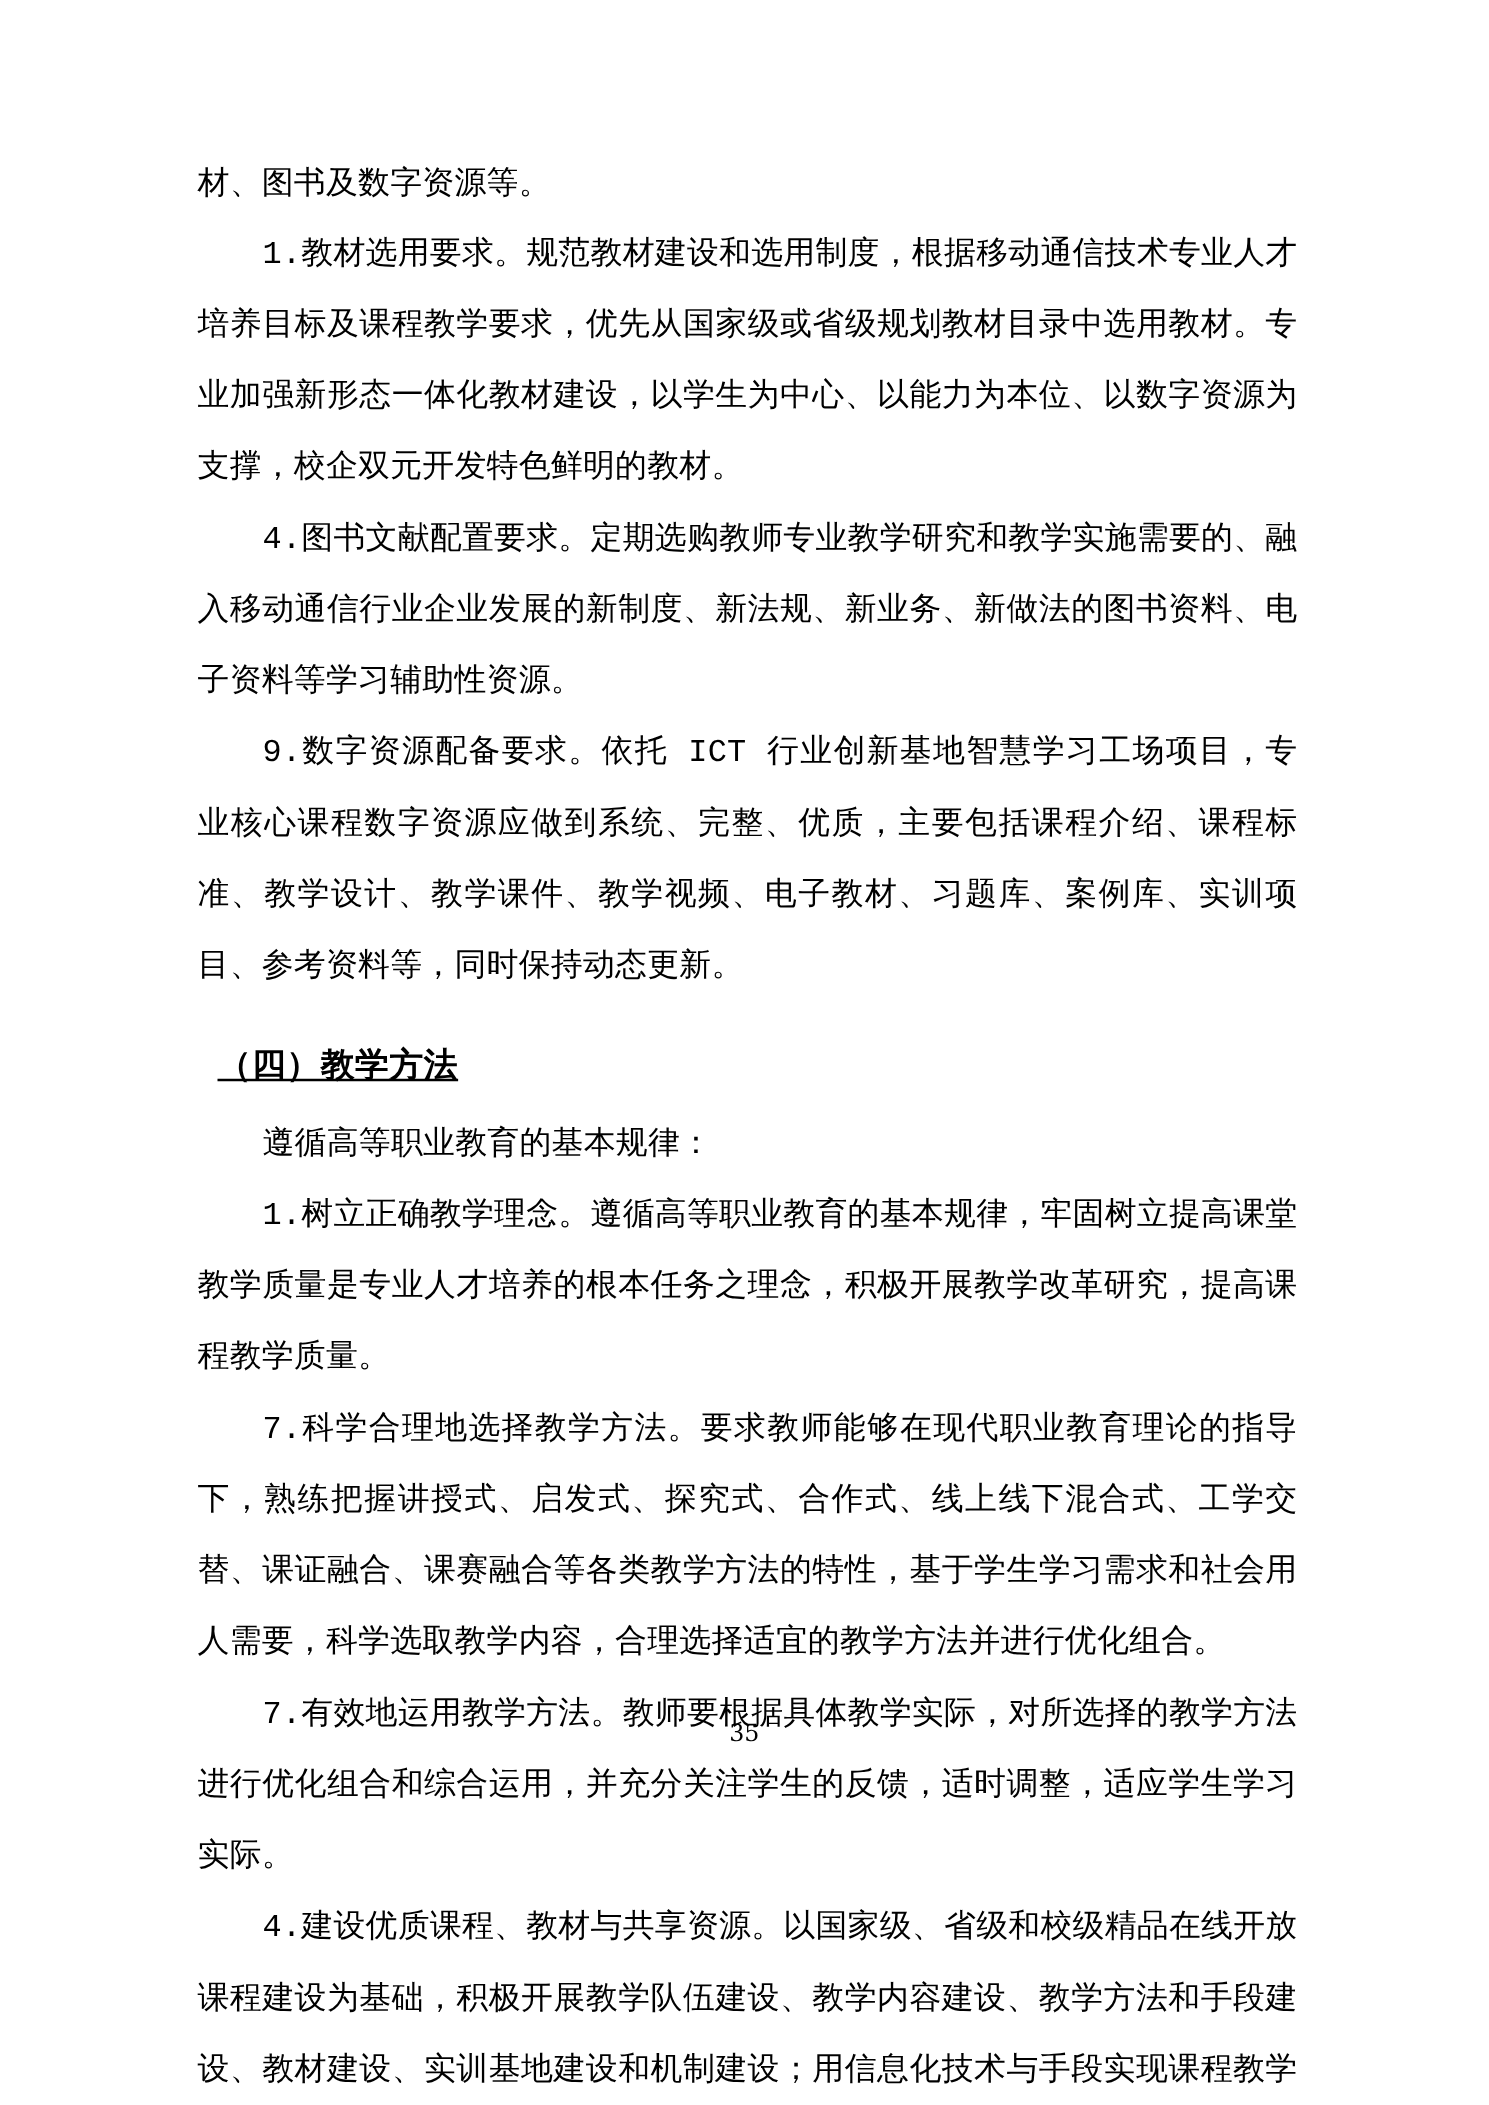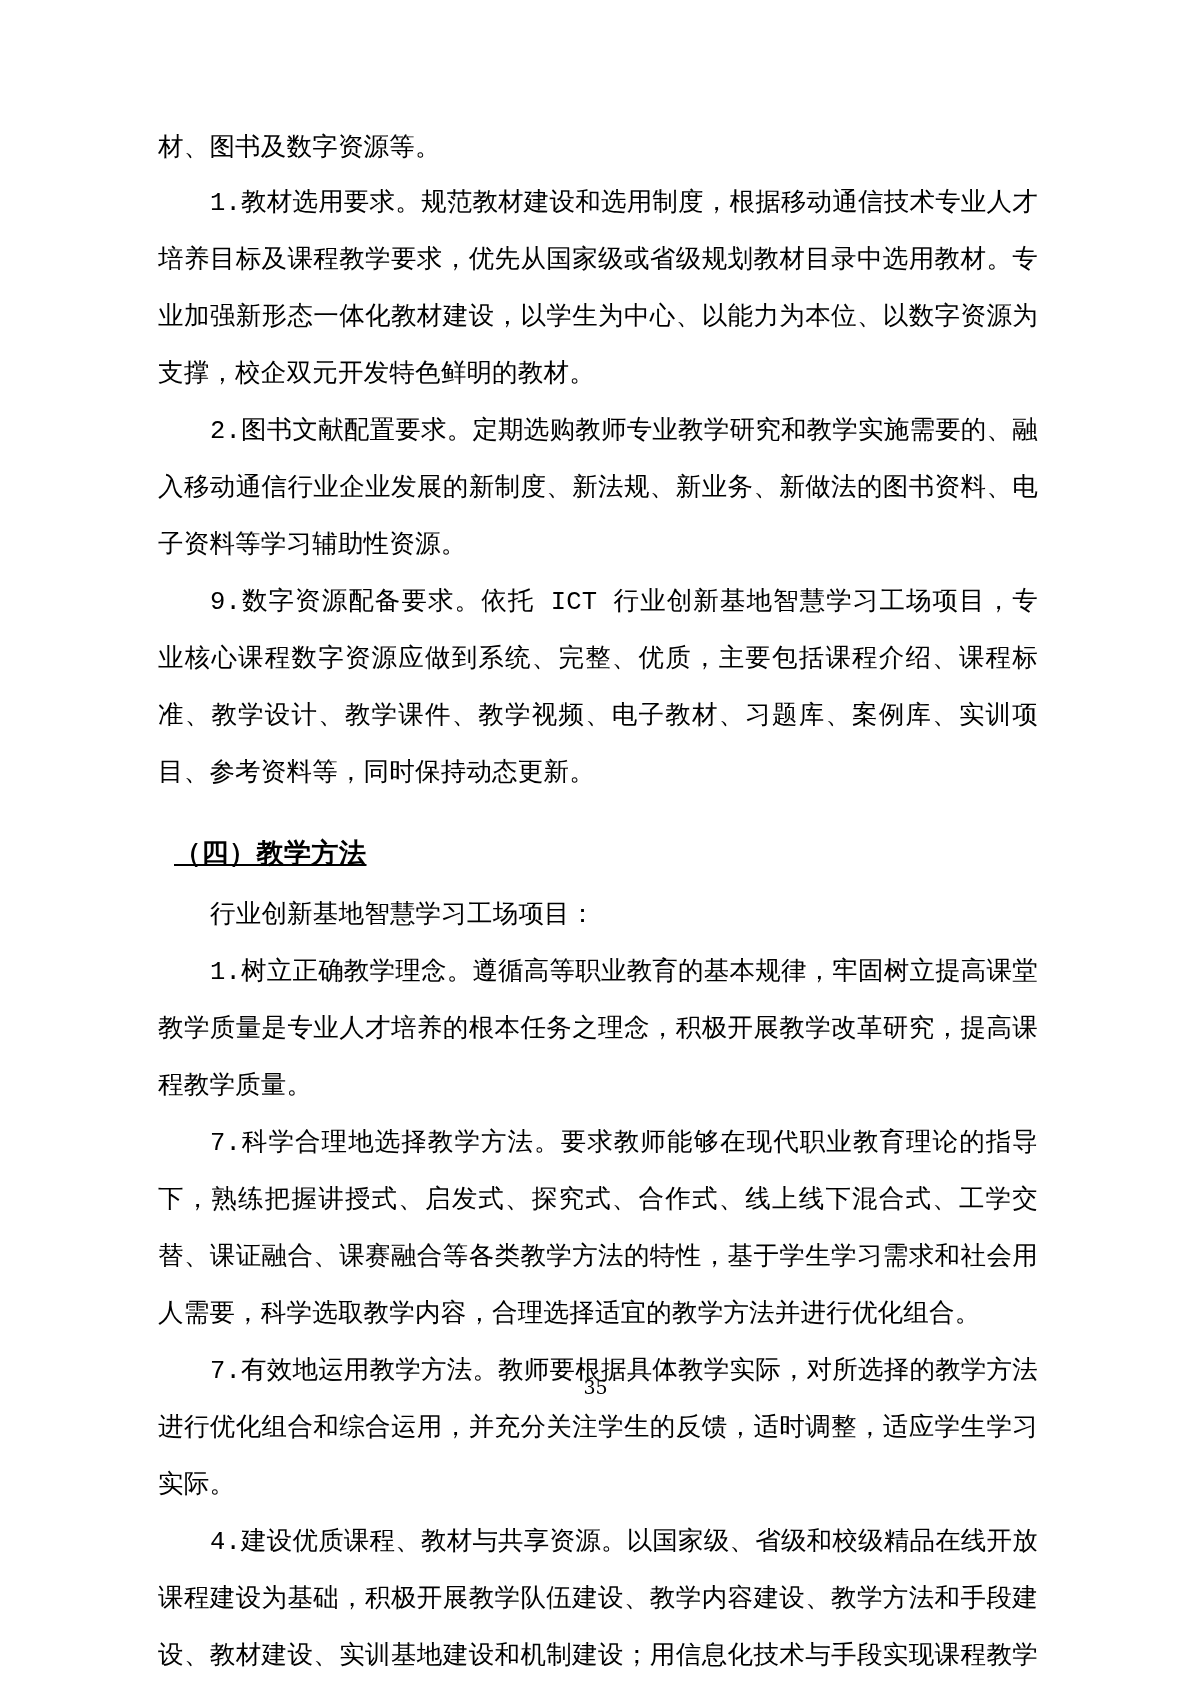--- a/index.html
+++ b/index.html
@@ -59,27 +59,27 @@
 </head>
 <body>
 
 <div class="page">
   <div class="content">
 
     <p class="noindent">材、图书及数字资源等。</p>
 
     <p class="indent">1.教材选用要求。规范教材建设和选用制度，根据移动通信技术专业人才培养目标及课程教学要求，优先从国家级或省级规划教材目录中选用教材。专业加强新形态一体化教材建设，以学生为中心、以能力为本位、以数字资源为支撑，校企双元开发特色鲜明的教材。</p>
 
-    <p class="indent">2.图书文献配置要求。定期选购教师专业教学研究和教学实施需要的、融入移动通信行业企业发展的新制度、新法规、新业务、新做法的图书资料、电子资料等学习辅助性资源。</p>
+    <p class="indent">4.图书文献配置要求。定期选购教师专业教学研究和教学实施需要的、融入移动通信行业企业发展的新制度、新法规、新业务、新做法的图书资料、电子资料等学习辅助性资源。</p>
 
     <p class="indent">9.数字资源配备要求。依托 ICT 行业创新基地智慧学习工场项目，专业核心课程数字资源应做到系统、完整、优质，主要包括课程介绍、课程标准、教学设计、教学课件、教学视频、电子教材、习题库、案例库、实训项目、参考资料等，同时保持动态更新。</p>
 
     <h2 class="heading">（四）教学方法</h2>
 
-    <p class="indent">行业创新基地智慧学习工场项目：</p>
+    <p class="indent">遵循高等职业教育的基本规律：</p>
 
     <p class="indent">1.树立正确教学理念。遵循高等职业教育的基本规律，牢固树立提高课堂教学质量是专业人才培养的根本任务之理念，积极开展教学改革研究，提高课程教学质量。</p>
 
     <p class="indent">7.科学合理地选择教学方法。要求教师能够在现代职业教育理论的指导下，熟练把握讲授式、启发式、探究式、合作式、线上线下混合式、工学交替、课证融合、课赛融合等各类教学方法的特性，基于学生学习需求和社会用人需要，科学选取教学内容，合理选择适宜的教学方法并进行优化组合。</p>
 
     <p class="indent">7.有效地运用教学方法。教师要根据具体教学实际，对所选择的教学方法进行优化组合和综合运用，并充分关注学生的反馈，适时调整，适应学生学习实际。</p>
 
     <p class="indent">4.建设优质课程、教材与共享资源。以国家级、省级和校级精品在线开放课程建设为基础，积极开展教学队伍建设、教学内容建设、教学方法和手段建设、教材建设、实训基地建设和机制建设；用信息化技术与手段实现课程教学资料等教学资源上网开放，为广大教师和学生提供免费享用的优质教育资源。</p>
 
   </div>

